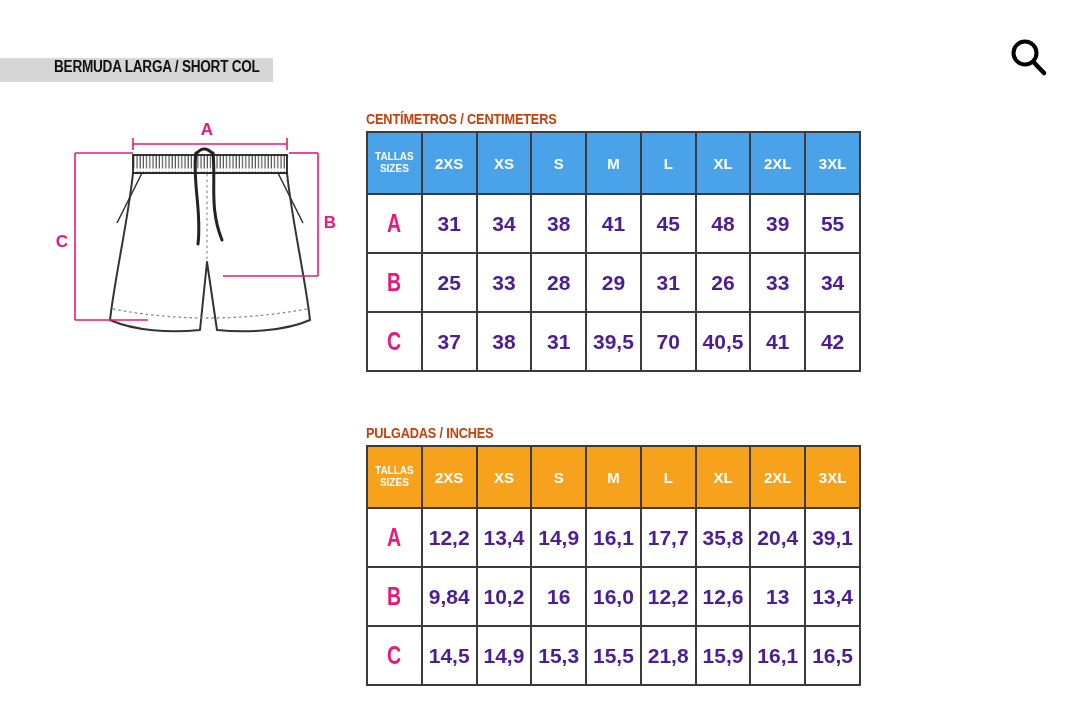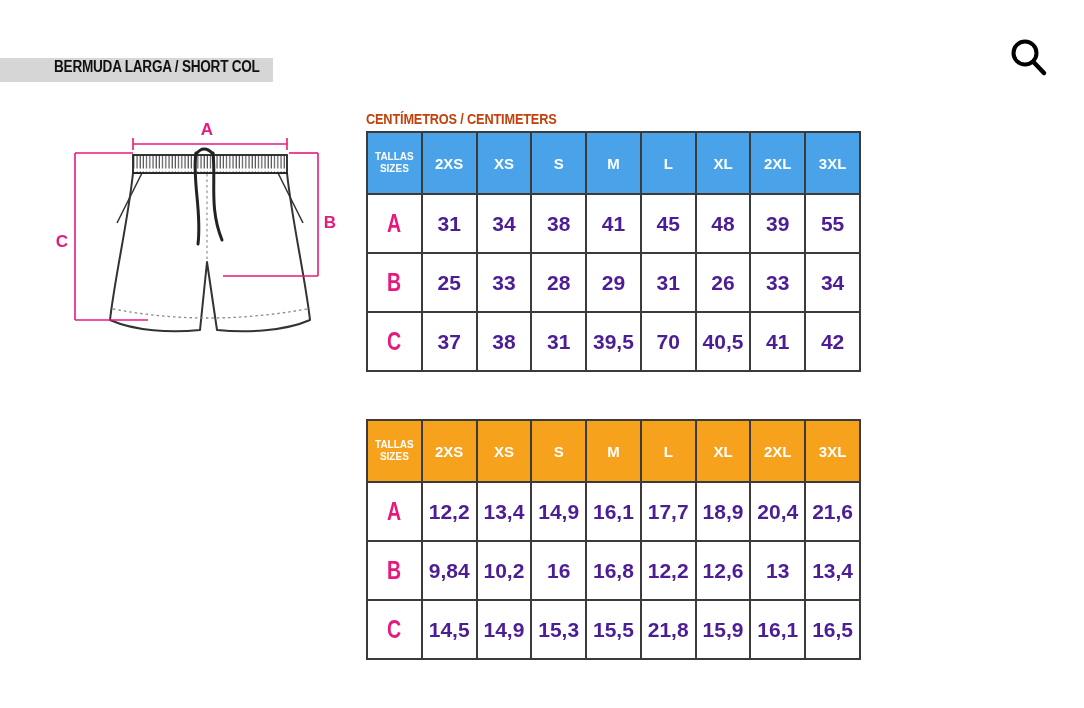--- a/index.html
+++ b/index.html
@@ -157,20 +157,23 @@
       <td>70</td>
       <td>40,5</td>
       <td>41</td>
       <td>42</td>
     </tr>
   </tbody>
     </table>
 </section>
 
 <section class="table-block in-block">
+  <div class="section-title">
+    <span class="squeeze">PULGADAS / INCHES</span>
+  </div>
   <table class="size-table">
     <tbody>
         <tr class="head-row" style="background-color: rgb(246, 162, 29);">
       <th class="th-tallas">TALLAS
 SIZES</th>
       <th>2XS</th>
       <th>XS</th>
       <th>S</th>
       <th>M</th>
       <th>L</th>
@@ -178,30 +181,30 @@
       <th>2XL</th>
       <th>3XL</th>
     </tr>
     <tr class="data-row">
       <th class="row-label"><span class="squeeze-c">A</span></th>
       <td>12,2</td>
       <td>13,4</td>
       <td>14,9</td>
       <td>16,1</td>
       <td>17,7</td>
-      <td>18,9</td>
+      <td>35,8</td>
       <td>20,4</td>
-      <td>21,6</td>
+      <td>39,1</td>
     </tr>
     <tr class="data-row">
       <th class="row-label"><span class="squeeze-c">B</span></th>
       <td>9,84</td>
       <td>10,2</td>
       <td>16</td>
-      <td>16,8</td>
+      <td>16,0</td>
       <td>12,2</td>
       <td>12,6</td>
       <td>13</td>
       <td>13,4</td>
     </tr>
     <tr class="data-row">
       <th class="row-label"><span class="squeeze-c">C</span></th>
       <td>14,5</td>
       <td>14,9</td>
       <td>15,3</td>

